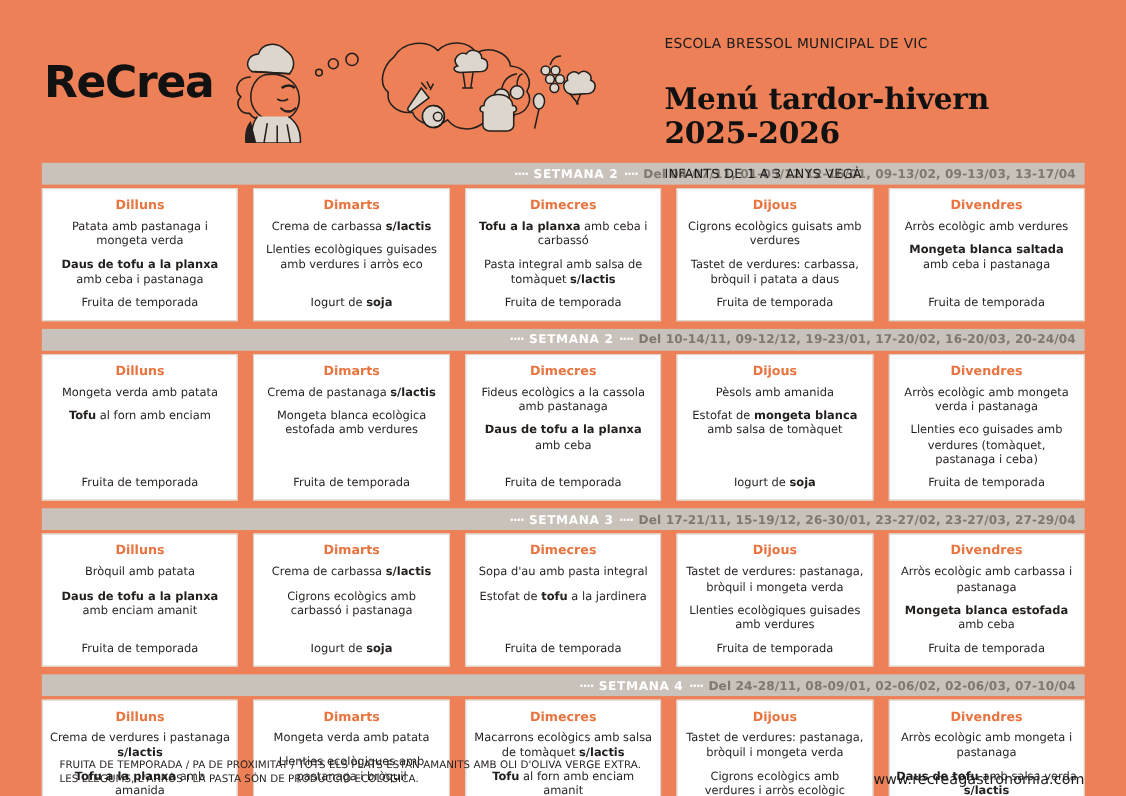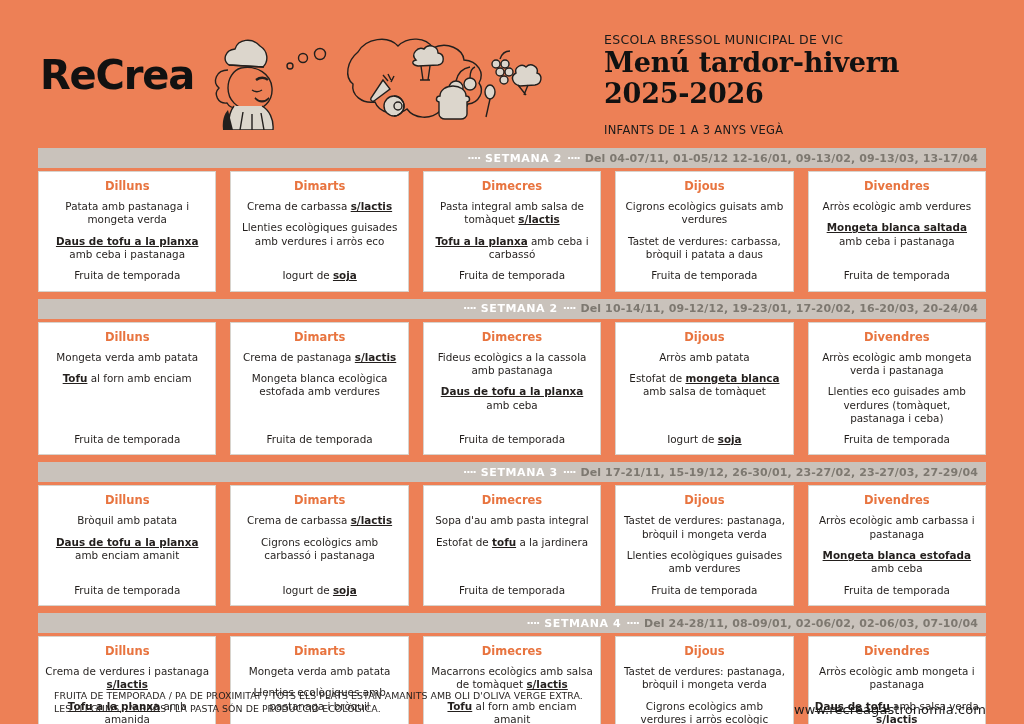--- a/index.html
+++ b/index.html
@@ -27,21 +27,21 @@
     letter-spacing: -1.2px;
     color: #111111;
     margin-top: 38px;
     margin-left: 4px;
   }
   .illustration { margin-top: 16px; margin-left: 14px; }
 
   .title-zone { flex: 1; padding-top: 18px; padding-left: 8px; }
   .school-name {
     font-size: 12.5px; color: #1a1a1a; letter-spacing: .3px;
-    margin-bottom: 0;
+    margin-bottom: 28px;
   }
   .menu-title {
     font-family: "DejaVu Serif", "Liberation Serif", serif;
     font-weight: bold;
     font-size: 27px;
     color: #111111;
     letter-spacing: -0.2px;
     margin-bottom: 14px;
   }
   .age-line { font-size: 11.5px; color: #1a1a1a; letter-spacing: .3px; }
@@ -89,21 +89,21 @@
     margin-bottom: 7px;
   }
   .dish {
     font-size: 10.4px;
     line-height: 1.28;
     color: #231f1d;
     text-align: center;
     margin-bottom: 8px;
   }
   .dish:last-child { margin-bottom: 0; }
-  .dish b { font-weight: bold; text-decoration: underline; }
+  .dish b { font-weight: bold; }
   .dish.dessert { margin-top: auto; margin-bottom: 0; }
 
   
   .footer {
     position: absolute;
     left: 16px; right: 0; bottom: 0;
     height: 38px;
     padding: 4px 38px 0 38px;
     display: flex;
     align-items: flex-start;
@@ -210,22 +210,22 @@
           <div class="dish dessert">Fruita de temporada</div>
         </div>
         <div class="day">
           <div class="day-name">Dimarts</div>
           <div class="dish">Crema de carbassa <b>s/lactis</b></div>
           <div class="dish">Llenties ecològiques guisades amb verdures i arròs eco</div>
           <div class="dish dessert">Iogurt de <b>soja</b></div>
         </div>
         <div class="day">
           <div class="day-name">Dimecres</div>
+          <div class="dish"><b>Tofu a la planxa</b> amb ceba i carbassó</div>
           <div class="dish">Pasta integral amb salsa de tomàquet <b>s/lactis</b></div>
-          <div class="dish"><b>Tofu a la planxa</b> amb ceba i carbassó</div>
           <div class="dish dessert">Fruita de temporada</div>
         </div>
         <div class="day">
           <div class="day-name">Dijous</div>
           <div class="dish">Cigrons ecològics guisats amb verdures</div>
           <div class="dish">Tastet de verdures: carbassa, bròquil i patata a daus</div>
           <div class="dish dessert">Fruita de temporada</div>
         </div>
         <div class="day">
           <div class="day-name">Divendres</div>
@@ -257,21 +257,21 @@
           <div class="dish dessert">Fruita de temporada</div>
         </div>
         <div class="day">
           <div class="day-name">Dimecres</div>
           <div class="dish">Fideus ecològics a la cassola amb pastanaga</div>
           <div class="dish"><b>Daus de tofu a la planxa</b> amb ceba</div>
           <div class="dish dessert">Fruita de temporada</div>
         </div>
         <div class="day">
           <div class="day-name">Dijous</div>
-          <div class="dish">Arròs amb patata</div>
+          <div class="dish">Pèsols amb amanida</div>
           <div class="dish">Estofat de <b>mongeta blanca</b> amb salsa de tomàquet</div>
           <div class="dish dessert">Iogurt de <b>soja</b></div>
         </div>
         <div class="day">
           <div class="day-name">Divendres</div>
           <div class="dish">Arròs ecològic amb mongeta verda i pastanaga</div>
           <div class="dish">Llenties eco guisades amb verdures (tomàquet, pastanaga i ceba)</div>
           <div class="dish dessert">Fruita de temporada</div>
         </div>
       </div>

